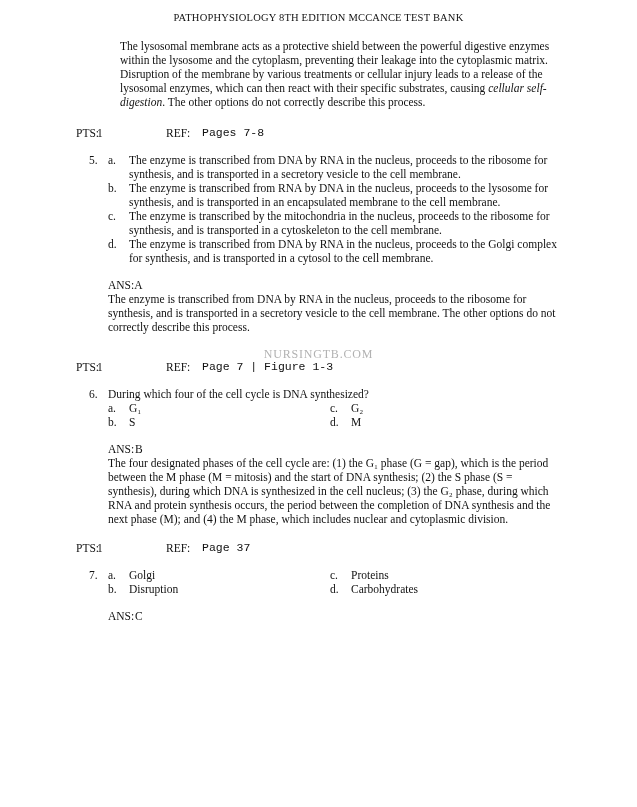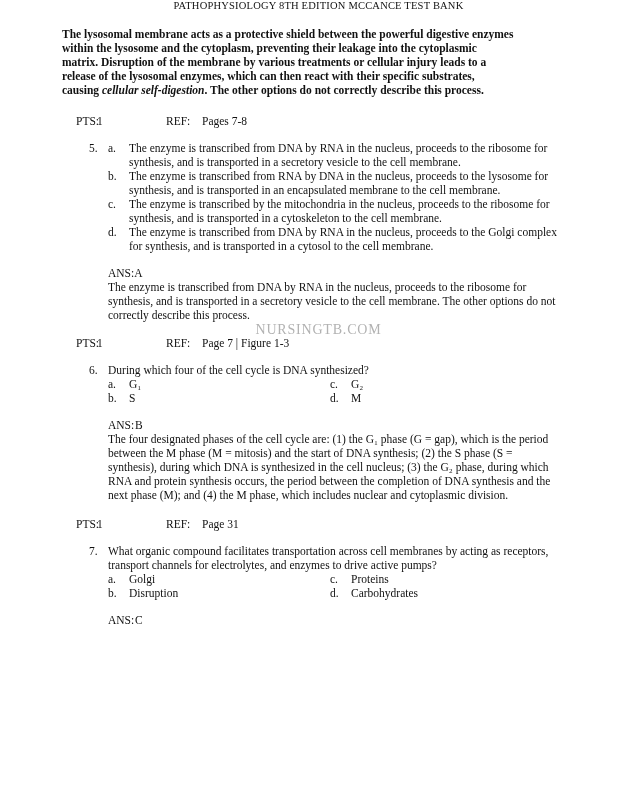--- a/index.html
+++ b/index.html
@@ -8,66 +8,66 @@
     width: 637px;
     height: 807px;
     background: #ffffff;
     font-family: "Liberation Serif", "DejaVu Serif", serif;
     font-size: 11.5px;
     line-height: 14px;
     color: #111111;
     overflow: hidden;
   }
   .doc-header {
+    padding-top: 12px;
     text-align: center;
     font-size: 10.5px;
     letter-spacing: 0.2px;
     line-height: 11px;
   }
   .body-block {
-    margin-left: 62px;
+    margin-left: 120px;
     width: 452px;
-    font-weight: bold;
   }
   .intro-para { margin-top: 16px; }
   .meta-row {
     position: relative;
     height: 14px;
     margin-left: 76px;
     margin-top: 17px;
     margin-bottom: 13px;
   }
   .meta-row.tight { margin-top: 0; }
   .meta-row .pts-label { position: absolute; left: 0; }
   .meta-row .pts-value { position: absolute; left: 21px; }
   .meta-row .ref-label { position: absolute; left: 90px; }
-  .meta-row .ref-value { position: absolute; left: 126px; }
+  .meta-row .ref-value { position: absolute; left: 126px; font-family: Liberation Mono, monospace; }
   .question {
     position: relative;
     margin-left: 108px;
     width: 449px;
     margin-top: 12px;
   }
   .q-num { position: absolute; left: -19px; top: 0; }
   .option { display: flex; }
   .opt-letter { width: 21px; flex-shrink: 0; }
   .opt-text { flex: 1; }
   .options-cols {
     display: grid;
     grid-auto-flow: column;
     grid-template-rows: repeat(2, 14px);
     grid-template-columns: 222px 1fr;
   }
   .ans-row { margin-top: 13px; margin-left: 108px; }
   .ans-label { display: inline-block; width: 24px; }
   .feedback { margin-left: 108px; width: 452px; }
   .watermark-row {
-    margin-top: 2px;
+    margin-top: 14px;
     text-align: center;
-    font-size: 14px;
+    font-size: 12px;
     line-height: 12px;
     letter-spacing: 0.8px;
     color: #b2b2b2;
   }
   .italic { font-style: italic; }
 </style>
 </head>
 <body>
 
 <div class="page">
@@ -144,26 +144,25 @@
   <div class="ans-row">
     <span class="ans-label">ANS:</span>
     <span>B</span>
   </div>
   <div class="feedback">The four designated phases of the cell cycle are: (1) the G₁ phase (G = gap), which is the period between the M phase (M = mitosis) and the start of DNA synthesis; (2) the S phase (S = synthesis), during which DNA is synthesized in the cell nucleus; (3) the G₂ phase, during which RNA and protein synthesis occurs, the period between the completion of DNA synthesis and the next phase (M); and (4) the M phase, which includes nuclear and cytoplasmic division.</div>
 
   <div class="meta-row" style="margin-top:15px;">
     <span class="pts-label">PTS:</span>
     <span class="pts-value">1</span>
     <span class="ref-label">REF:</span>
-    <span class="ref-value">Page 31</span>
+    <span class="ref-value">Page 37</span>
   </div>
 
   <div class="question">
     <span class="q-num">7.</span>
-    <div>What organic compound facilitates transportation across cell membranes by acting as receptors, transport channels for electrolytes, and enzymes to drive active pumps?</div>
     <div class="options-cols">
       <div class="option">
         <span class="opt-letter">a.</span>
         <span class="opt-text">Golgi</span>
       </div>
       <div class="option">
         <span class="opt-letter">b.</span>
         <span class="opt-text">Disruption</span>
       </div>
       <div class="option">

